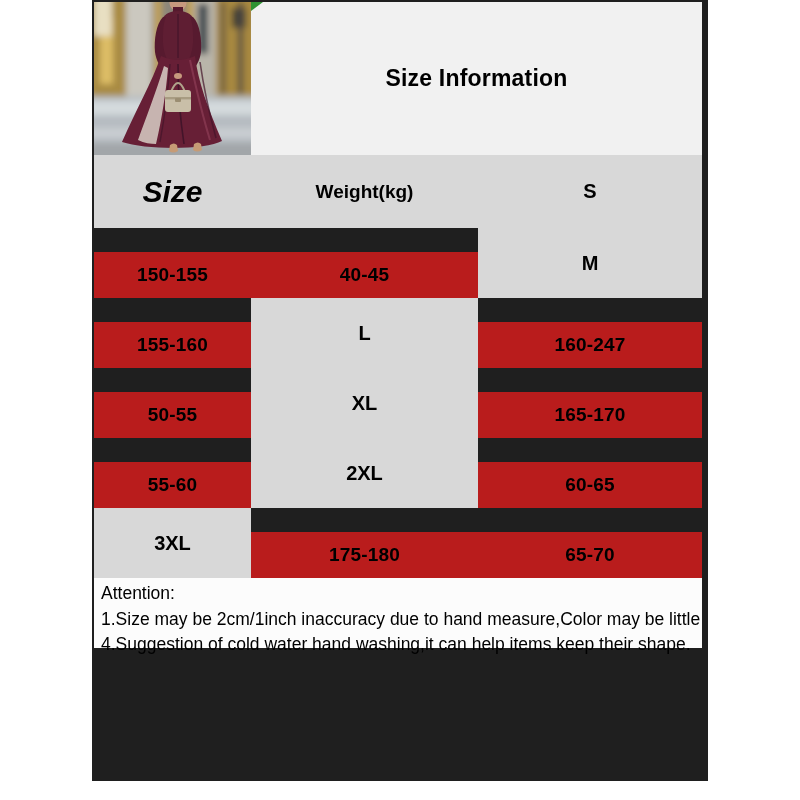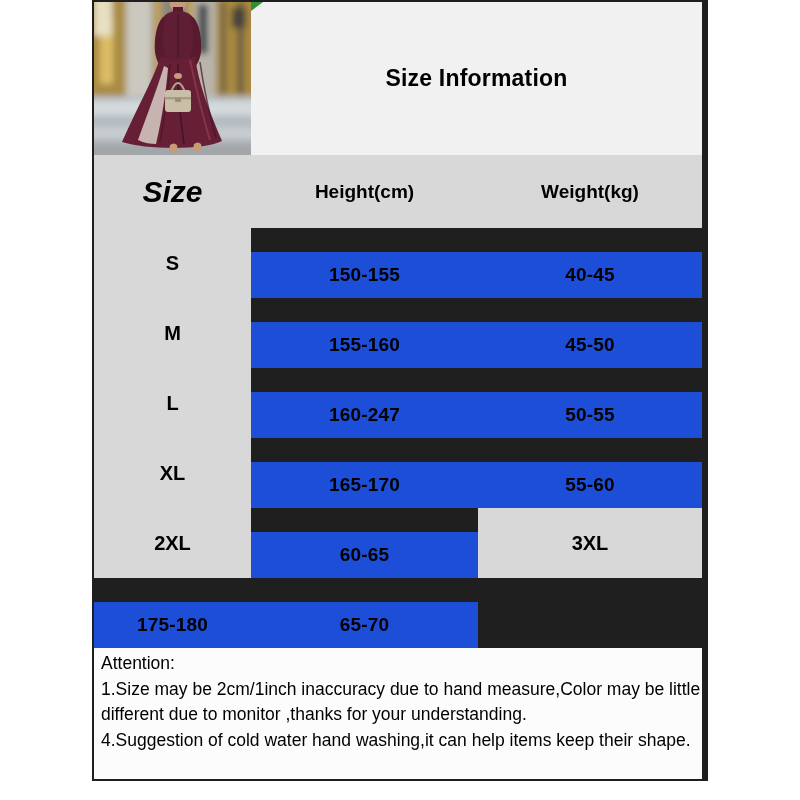--- a/index.html
+++ b/index.html
@@ -25,21 +25,21 @@
     grid-column:2 / 4; background:#f1f1f1; position:relative;
     font-weight:bold; font-size:23px; letter-spacing:0.2px;
   }
   .green-marker {
     position:absolute; top:0; left:0; width:0; height:0;
     border-top:9px solid #2f9232; border-right:12px solid transparent;
   }
   .hdr { background:#d8d8d8; font-weight:bold; font-size:19px; }
   .hdr-size { font-size:30px;font-style:italic; }
   .rowlabel { background:#d8d8d8; font-weight:bold; font-size:20px; }
-  .val { background:#1d4ed8; font-weight:bold; font-size:19px; letter-spacing:0.2px;margin-top:24px; }
+  .val { background:#b91c1c; font-weight:bold; font-size:19px; letter-spacing:0.2px;margin-top:24px; }
   .attention {
     grid-column:1 / 4; background:#fcfcfc; display:block;
     padding:3px 7px 4px 7px; font-size:17.5px; line-height:1.47;
     text-align:left; box-sizing:border-box;
   }
   .attention div { white-space:nowrap; }
 </style>
 </head>
 <body>
 
@@ -104,46 +104,43 @@
         <path d="M100,142 q4,-3 7,0 l1,6 q-5,3 -9,0 Z" fill="#c69b76"></path>
       </g>
     </svg>
   </div>
   <div class="cell info-cell">
     <span class="green-marker"></span>
     <span>Size Information</span>
   </div>
 
   <div class="cell hdr hdr-size">Size</div>
-  <div class="cell hdr">Height(cm)</div>
   <div class="cell hdr">Weight(kg)</div>
 
   <div class="cell rowlabel">S</div>
   <div class="cell val">150-155</div>
   <div class="cell val">40-45</div>
 
   <div class="cell rowlabel">M</div>
   <div class="cell val">155-160</div>
-  <div class="cell val">45-50</div>
 
   <div class="cell rowlabel">L</div>
   <div class="cell val">160-247</div>
   <div class="cell val">50-55</div>
 
   <div class="cell rowlabel">XL</div>
   <div class="cell val">165-170</div>
   <div class="cell val">55-60</div>
 
   <div class="cell rowlabel">2XL</div>
   <div class="cell val">60-65</div>
 
   <div class="cell rowlabel">3XL</div>
   <div class="cell val">175-180</div>
   <div class="cell val">65-70</div>
 
   <div class="attention">
     <div>Attention:</div>
     <div>1.Size may be 2cm/1inch inaccuracy due to hand measure,Color may be little</div>
-    <div>different due to monitor ,thanks for your understanding.</div>
     <div>4.Suggestion of cold water hand washing,it can help items keep their shape.</div>
   </div>
 
 </div>
 
 </body></html>

